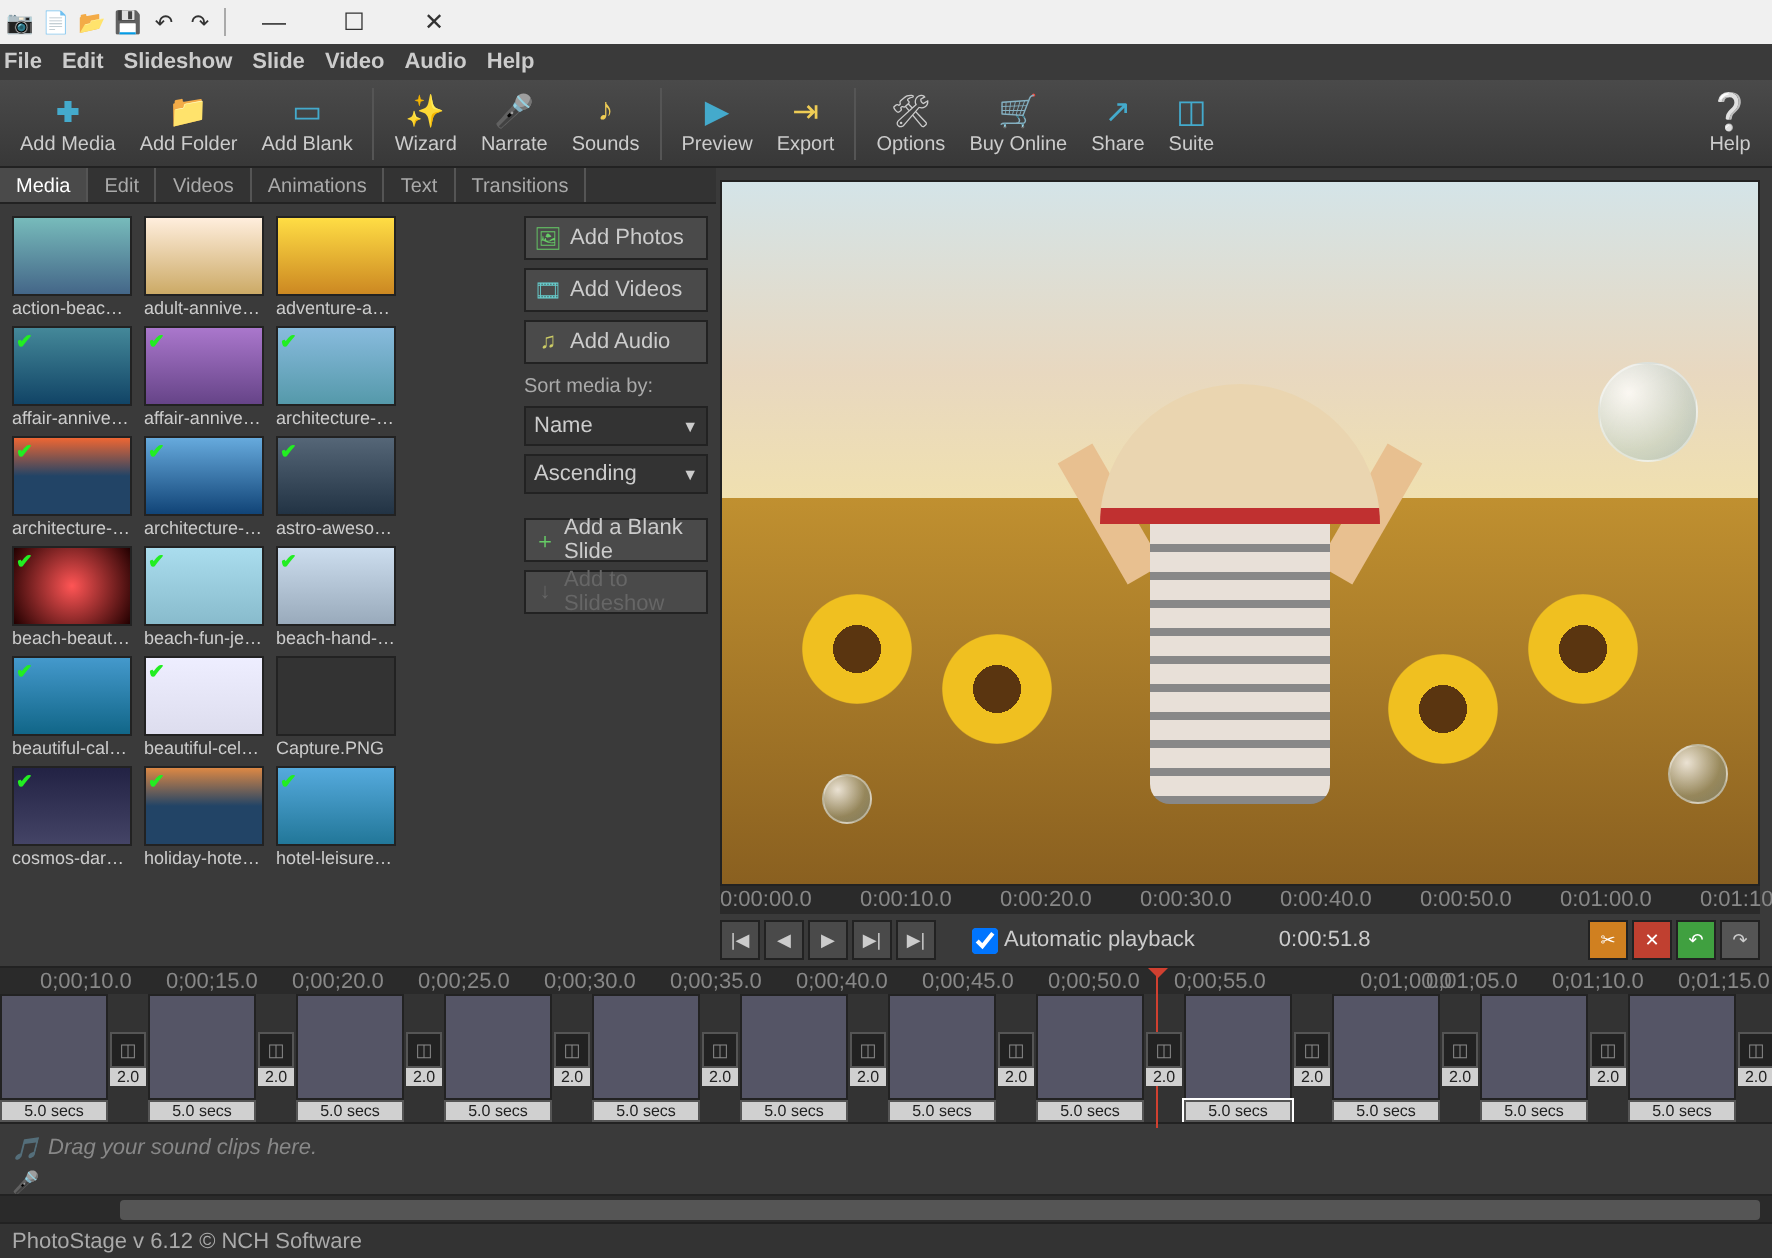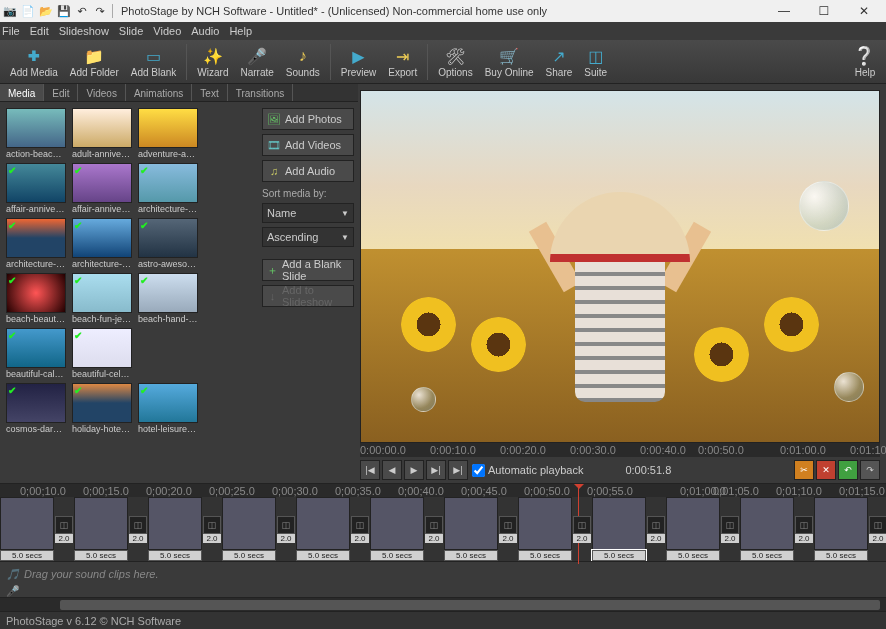--- a/index.html
+++ b/index.html
@@ -9,21 +9,21 @@
 .titlebar { height:22px; background:#f0f0f0; display:flex; align-items:center; padding:0 2px; color:#333; }
 .titlebar .qat { display:flex; gap:2px; }
 .titlebar .qat span { width:16px; height:16px; display:flex; align-items:center; justify-content:center; font-size:11px; }
 .titlebar .divider { width:1px; height:14px; background:#aaa; margin:0 4px; }
 .titlebar .title { flex:1; margin-left:4px; font-size:11px; }
 .titlebar .win-controls { display:flex; }
 .titlebar .win-controls div { width:40px; height:22px; display:flex; align-items:center; justify-content:center; font-size:12px; }
 
 
 .menubar { height:18px; background:#3a3a3a; display:flex; align-items:center; padding:0 2px; gap:10px; }
-.menubar span { color:#ccc; font-size:11px; cursor:default; }
+.menubar span { color:#ccc; font-size:11px; cursor:default;font-weight:bold; }
 
 
 .toolbar { height:44px; background:linear-gradient(#4a4a4a,#383838); display:flex; align-items:center; padding:0 4px; border-bottom:1px solid #222; }
 .toolbar .grp { display:flex; }
 .toolbar .tbtn { display:flex; flex-direction:column; align-items:center; justify-content:center; padding:2px 6px; cursor:pointer; }
 .toolbar .tbtn .ico { width:22px; height:22px; display:flex; align-items:center; justify-content:center; font-size:16px; }
 .toolbar .tbtn .lbl { font-size:10px; color:#ccc; }
 .toolbar .tsep { width:1px; height:36px; background:#555; margin:0 4px; }
 .toolbar .flex { flex:1; }
 
@@ -60,21 +60,21 @@
 .preview .person .arm.l { left:-5px; transform:rotate(-30deg); }
 .preview .person .arm.r { right:-5px; transform:rotate(30deg); }
 .preview .person .body { position:absolute; top:70px; left:25px; width:90px; height:140px; background:repeating-linear-gradient(#e8e0d8 0 10px,#888 10px 14px); border-radius:0 0 10px 10px; }
 .preview .bubble { position:absolute; border-radius:50%; background:radial-gradient(circle at 30% 30%, rgba(255,255,255,.8), rgba(150,200,220,.3) 60%, rgba(100,150,180,.4)); border:1px solid rgba(255,255,255,.4); }
 
 .ruler { height:14px; background:#2a2a2a; display:flex; font-size:8px; color:#888; align-items:center; position:relative; }
 .ruler span { position:absolute; }
 
 .playback { height:26px; background:#3a3a3a; display:flex; align-items:center; gap:2px; padding:2px 0; }
 .pbtn { width:20px; height:20px; background:#4a4a4a; border:1px solid #222; display:flex; align-items:center; justify-content:center; font-size:9px; color:#ccc; cursor:pointer; }
-.playback .autochk { display:flex; align-items:center; gap:3px; margin-left:2px; font-size:10px; }
+.playback .autochk { display:flex; align-items:center; gap:3px; margin-left:16px; font-size:10px; }
 .playback .time { margin-left:40px; font-size:11px; color:#ccc; }
 .playback .flex { flex:1; }
 .pbtn.orange { background:#d08020; color:#fff; }
 .pbtn.red { background:#c04030; color:#fff; }
 .pbtn.green { background:#40a040; color:#fff; }
 .pbtn.grey { background:#555; }
 
 
 .tlruler { height:14px; background:#2a2a2a; border-top:1px solid #222; position:relative; font-size:8px; color:#888;text-align:center; }
 .tlruler .tick { position:absolute; top:1px; }
@@ -111,21 +111,20 @@
 <div class="titlebar">
   <div class="qat">
     <span>📷</span>
     <span>📄</span>
     <span>📂</span>
     <span>💾</span>
     <span>↶</span>
     <span>↷</span>
   </div>
   <div class="divider"></div>
-  <div class="title">PhotoStage by NCH Software - Untitled* - (Unlicensed) Non-commercial home use only</div>
   <div class="win-controls">
     <div>—</div>
     <div>☐</div>
     <div>✕</div>
   </div>
 </div>
 
 <div class="menubar" id="menubar">
     <span>File</span>
     <span>Edit</span>
@@ -294,20 +293,24 @@
               <div class="thumb th-m">
                 <div class="chk">✔</div>
               </div>
               <div class="tlabel">beautiful-calm-clo...</div>
             </div>
             <div class="tcell">
               <div class="thumb th-n">
                 <div class="chk">✔</div>
               </div>
               <div class="tlabel">beautiful-celebrati...</div>
+            </div>
+            <div class="tcell">
+              <div class="thumb th-o"></div>
+              <div class="tlabel">Capture.PNG</div>
             </div>
           </div>
           <div class="trow">
             <div class="tcell">
               <div class="thumb th-p">
                 <div class="chk">✔</div>
               </div>
               <div class="tlabel">cosmos-dark-eveni...</div>
             </div>
             <div class="tcell">
@@ -376,21 +379,21 @@
       <div class="bubble" style="width:50px;height:50px;right:30px;top:90px"></div>
       <div class="bubble" style="width:30px;height:30px;right:15px;bottom:40px"></div>
       <div class="bubble" style="width:25px;height:25px;left:50px;bottom:30px"></div>
     </div>
     <div class="ruler" id="pruler">
         <span style="left: 0px;">0:00:00.0</span>
         <span style="left: 70px;">0:00:10.0</span>
         <span style="left: 140px;">0:00:20.0</span>
         <span style="left: 210px;">0:00:30.0</span>
         <span style="left: 280px;">0:00:40.0</span>
-        <span style="left: 338px;">0:00:50.0</span>
+        <span style="left: 350px;">0:00:50.0</span>
         <span style="left: 420px;">0:01:00.0</span>
         <span style="left: 490px;">0:01:10.0</span>
       </div>
     <div class="playback">
       <div class="pbtn">|◀</div>
       <div class="pbtn">◀</div>
       <div class="pbtn">▶</div>
       <div class="pbtn">▶|</div>
       <div class="pbtn">▶|</div>
       <label class="autochk">

